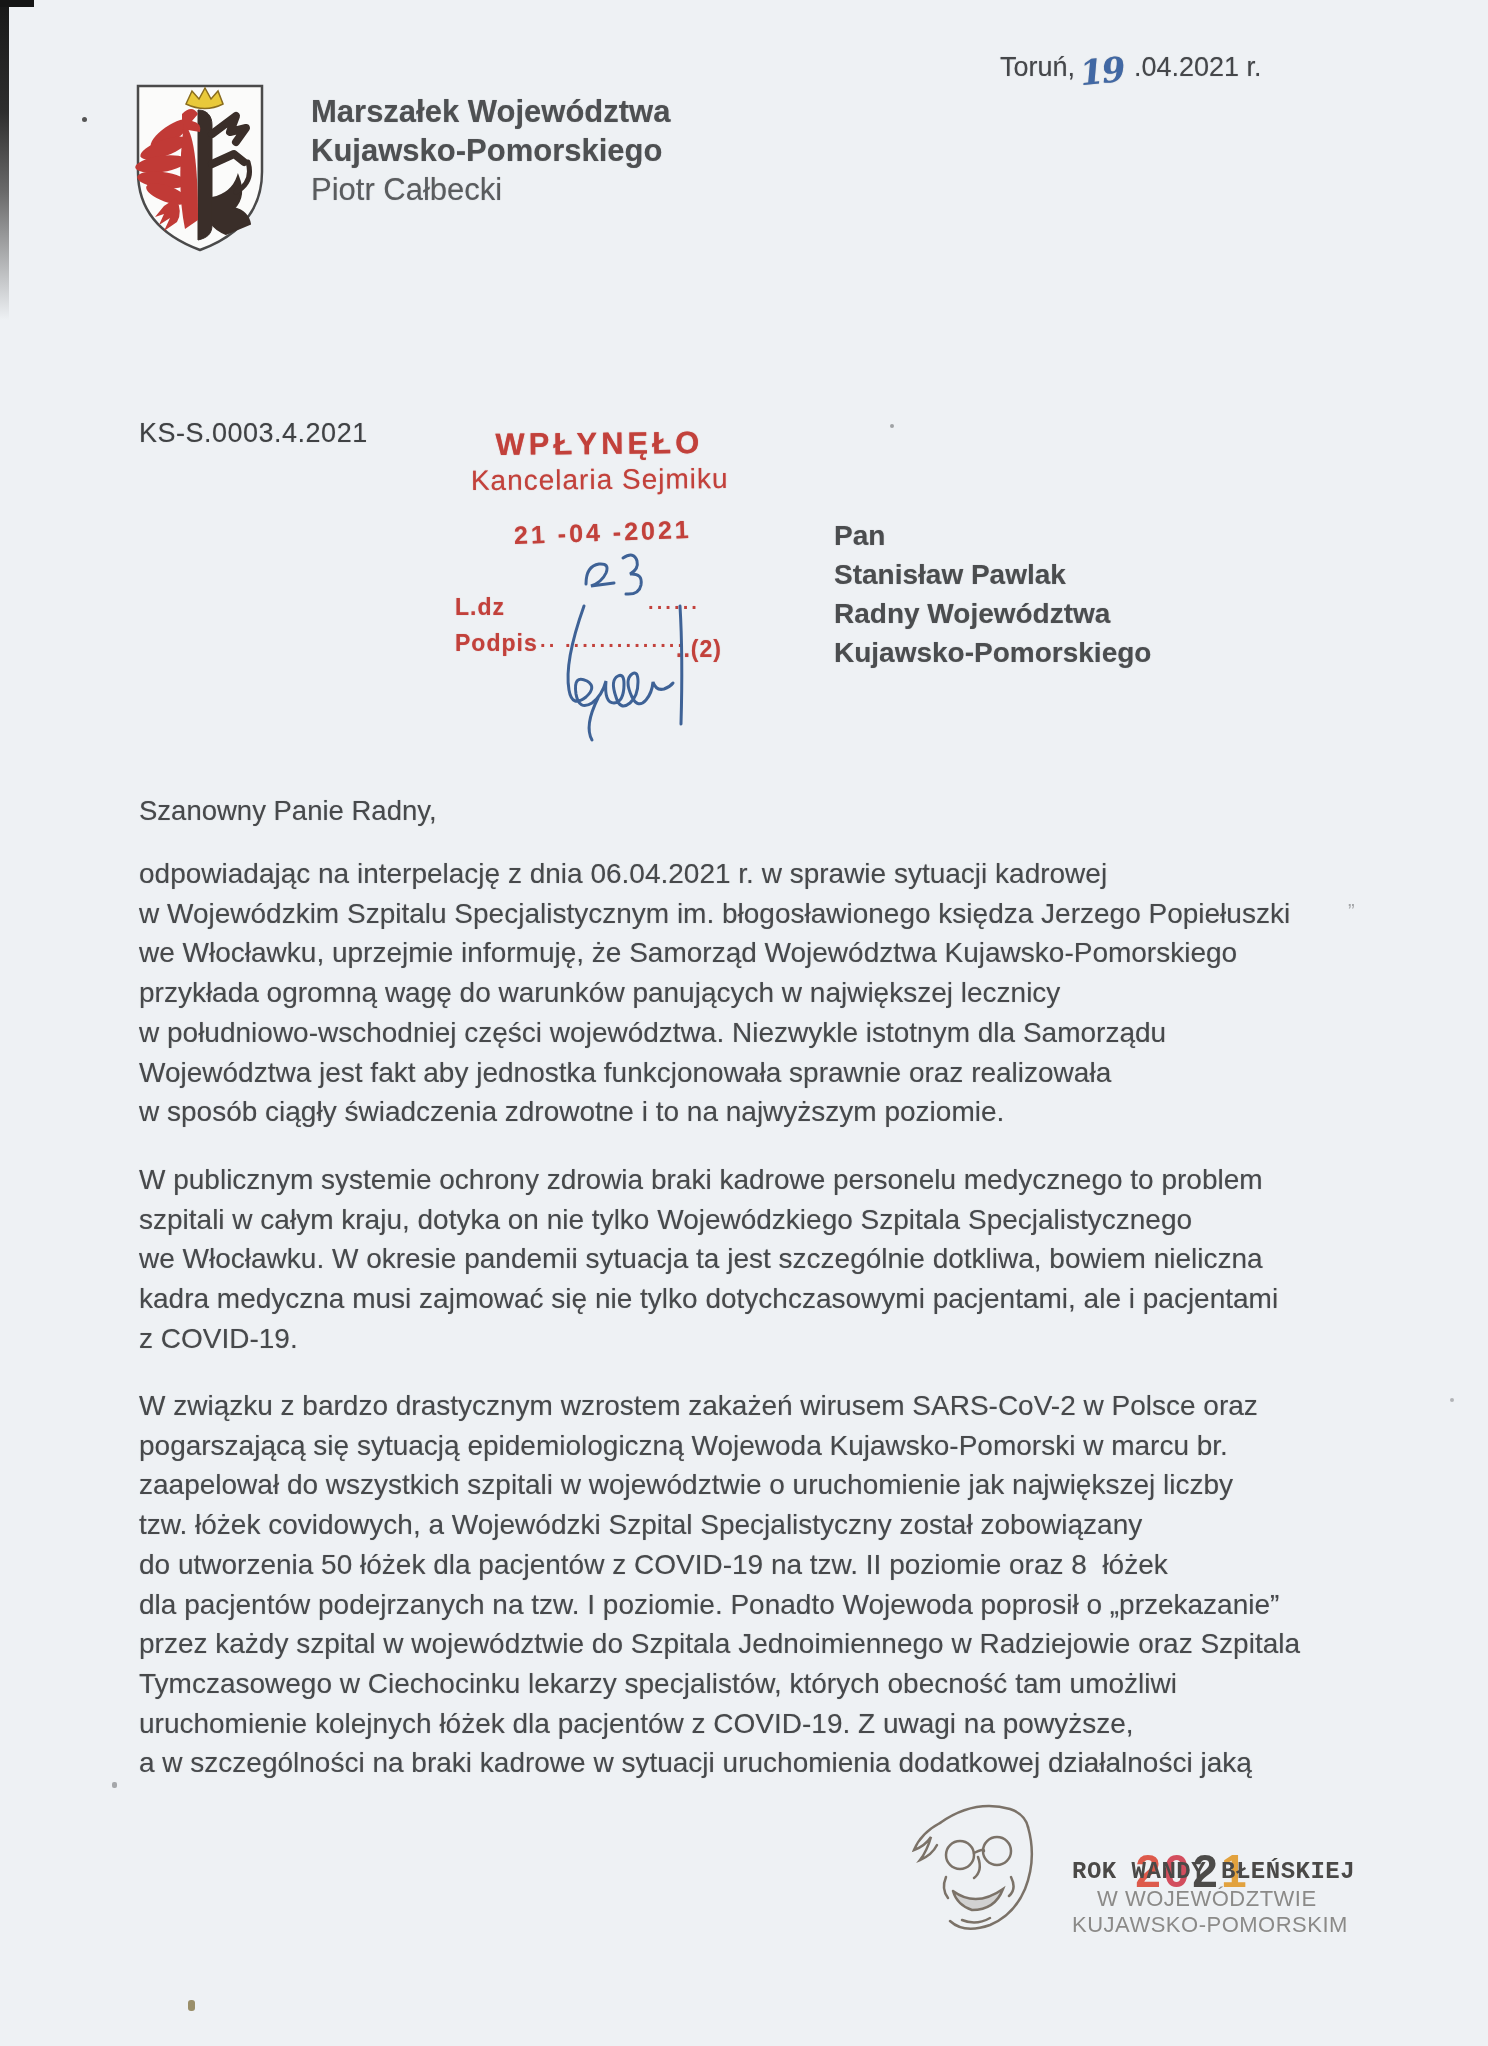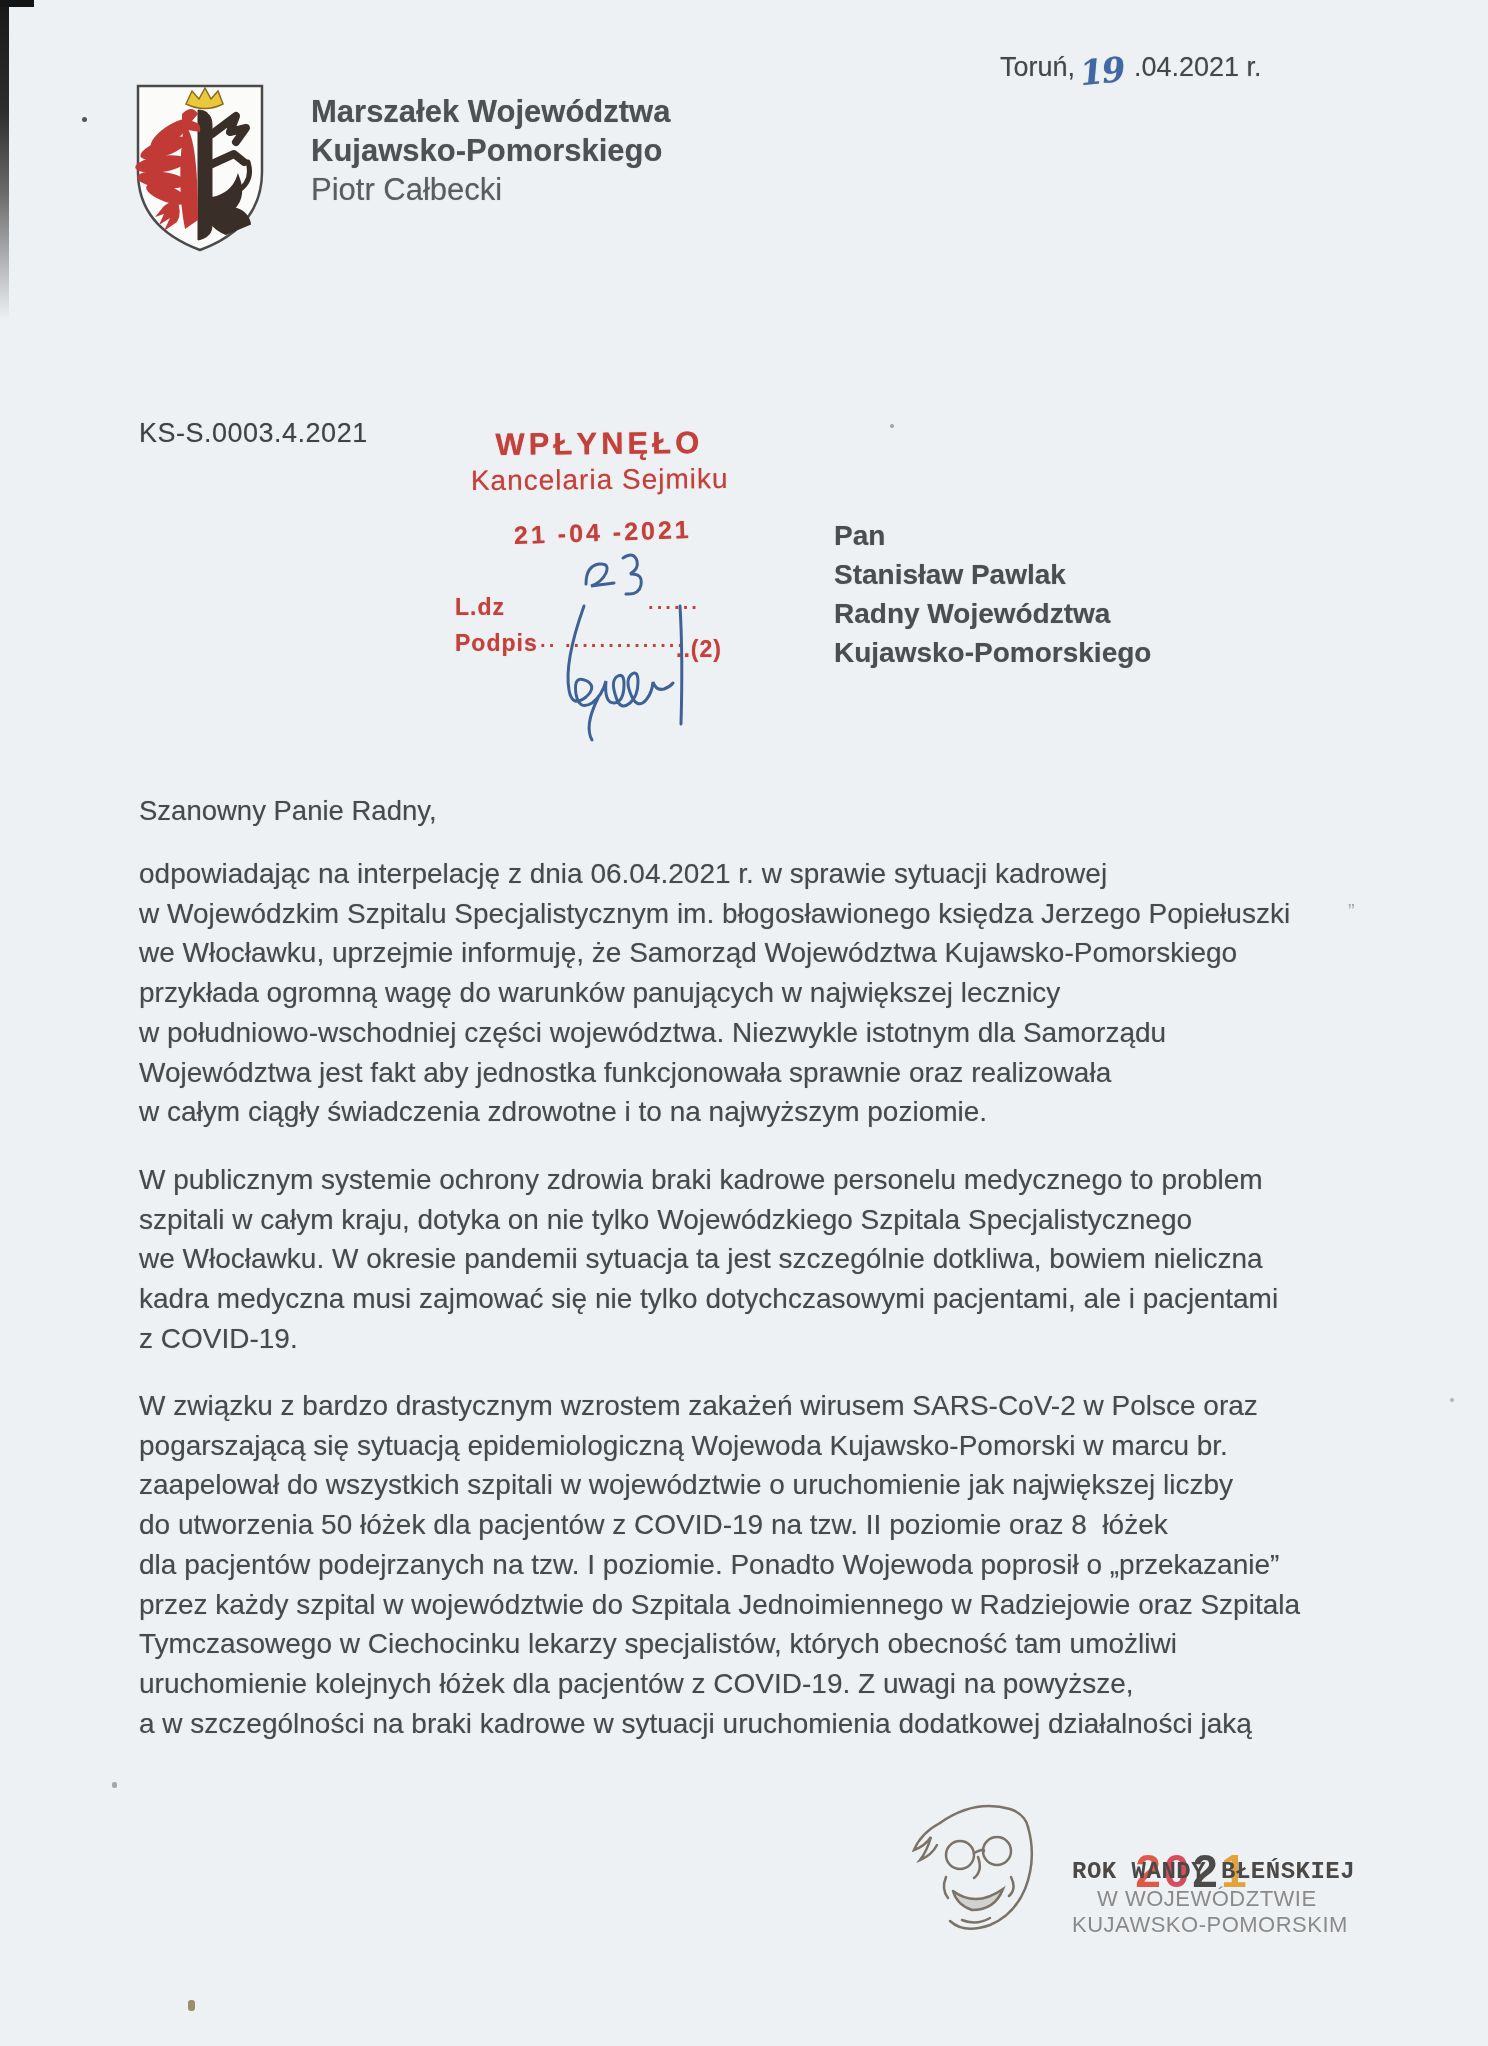--- a/index.html
+++ b/index.html
@@ -128,35 +128,36 @@
 
   <div class="abs sal soft" style="left:139px;top:795px;">Szanowny Panie Radny,</div>
 
   <div class="abs" style="left:139px;top:854px;">
     <div class="body-line soft">odpowiadając na interpelację z dnia 06.04.2021 r. w sprawie sytuacji kadrowej</div>
     <div class="body-line soft">w Wojewódzkim Szpitalu Specjalistycznym im. błogosławionego księdza Jerzego Popiełuszki</div>
     <div class="body-line soft">we Włocławku, uprzejmie informuję, że Samorząd Województwa Kujawsko-Pomorskiego</div>
     <div class="body-line soft">przykłada ogromną wagę do warunków panujących w największej lecznicy</div>
     <div class="body-line soft">w południowo-wschodniej części województwa. Niezwykle istotnym dla Samorządu</div>
     <div class="body-line soft">Województwa jest fakt aby jednostka funkcjonowała sprawnie oraz realizowała</div>
-    <div class="body-line soft">w całym ciągły świadczenia zdrowotne i to na najwyższym poziomie.</div>
+    <div class="body-line soft">w sposób ciągły świadczenia zdrowotne i to na najwyższym poziomie.</div>
   </div>
 
   <div class="abs" style="left:139px;top:1160px;">
     <div class="body-line soft">W publicznym systemie ochrony zdrowia braki kadrowe personelu medycznego to problem</div>
     <div class="body-line soft">szpitali w całym kraju, dotyka on nie tylko Wojewódzkiego Szpitala Specjalistycznego</div>
     <div class="body-line soft">we Włocławku. W okresie pandemii sytuacja ta jest szczególnie dotkliwa, bowiem nieliczna</div>
     <div class="body-line soft">kadra medyczna musi zajmować się nie tylko dotychczasowymi pacjentami, ale i pacjentami</div>
     <div class="body-line soft">z COVID-19.</div>
   </div>
 
   <div class="abs" style="left:139px;top:1386px;">
     <div class="body-line soft">W związku z bardzo drastycznym wzrostem zakażeń wirusem SARS-CoV-2 w Polsce oraz</div>
     <div class="body-line soft">pogarszającą się sytuacją epidemiologiczną Wojewoda Kujawsko-Pomorski w marcu br.</div>
     <div class="body-line soft">zaapelował do wszystkich szpitali w województwie o uruchomienie jak największej liczby</div>
+    <div class="body-line soft">tzw. łóżek covidowych, a Wojewódzki Szpital Specjalistyczny został zobowiązany</div>
     <div class="body-line soft">do utworzenia 50 łóżek dla pacjentów z COVID-19 na tzw. II poziomie oraz 8  łóżek</div>
     <div class="body-line soft">dla pacjentów podejrzanych na tzw. I poziomie. Ponadto Wojewoda poprosił o „przekazanie”</div>
     <div class="body-line soft">przez każdy szpital w województwie do Szpitala Jednoimiennego w Radziejowie oraz Szpitala</div>
     <div class="body-line soft">Tymczasowego w Ciechocinku lekarzy specjalistów, których obecność tam umożliwi</div>
     <div class="body-line soft">uruchomienie kolejnych łóżek dla pacjentów z COVID-19. Z uwagi na powyższe,</div>
     <div class="body-line soft">a w szczególności na braki kadrowe w sytuacji uruchomienia dodatkowej działalności jaką</div>
   </div>
 
   <div class="abs" style="left:898px;top:1793px;">
     <svg width="150" height="150" viewBox="0 0 150 150" fill="none" stroke="#7b7268" stroke-width="2.5" stroke-linecap="round">

